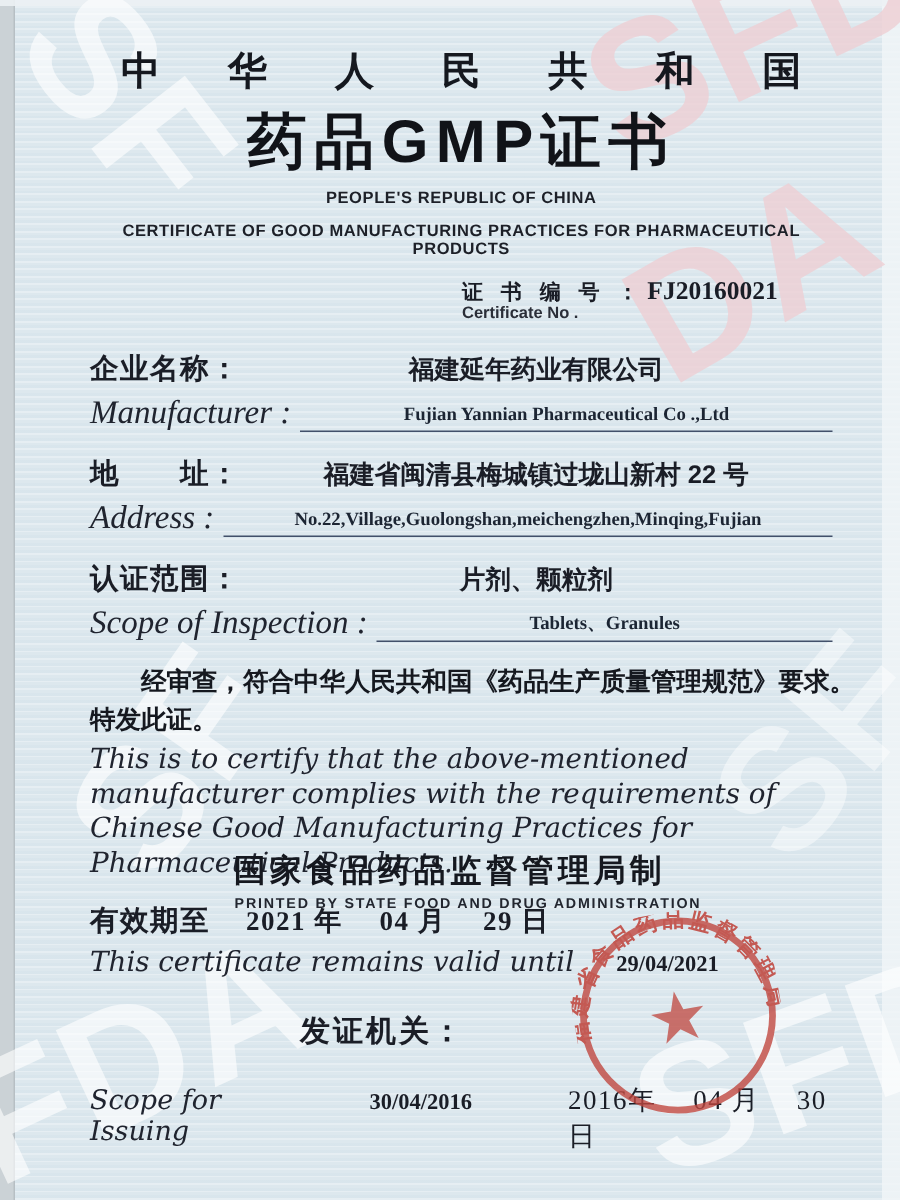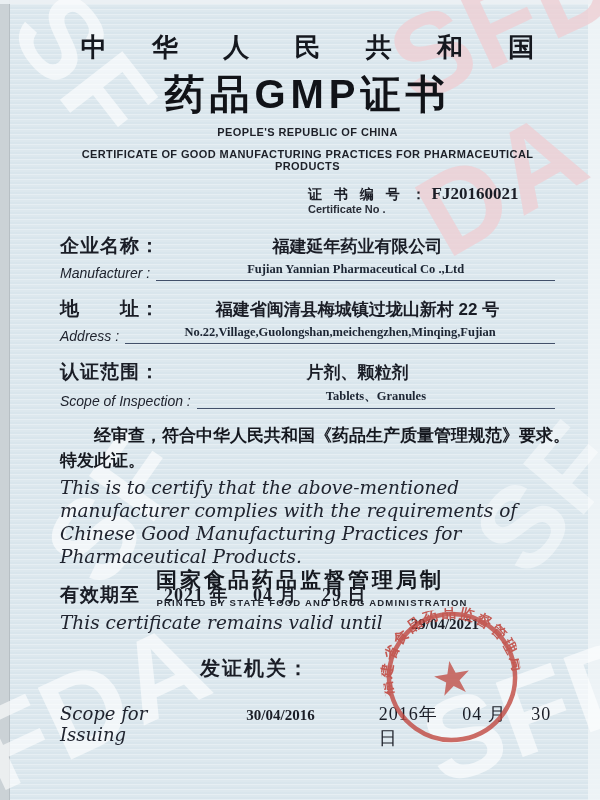--- a/index.html
+++ b/index.html
@@ -41,21 +41,21 @@
   .certno-label{font-size:14px;font-weight:bold;letter-spacing:4px;}
   .certno-value{font-size:17px;font-weight:bold;font-family:"Liberation Serif",serif;margin-left:2px;}
   .certno-en{font-size:11px;font-weight:bold;margin-top:2px;color:#2a2e38;}
 
   .fields{margin-top:18px;}
   .field{margin-bottom:15px;}
   .frow1{display:flex;align-items:baseline;}
   .flabel-zh{font-size:19px;font-weight:bold;letter-spacing:1px;white-space:nowrap;}
   .fvalue-zh{flex:1;text-align:center;font-size:17px;font-weight:bold;white-space:nowrap;}
   .frow2{display:flex;align-items:flex-end;margin-top:3px;}
-  .flabel-en{font-size:14px;font-style:italic;font-family:Liberation Sans, sans-serif;white-space:nowrap;color:#20242f;}
+  .flabel-en{font-size:22px;font-style:italic;font-family:Liberation Serif, serif;white-space:nowrap;color:#20242f;}
   .fvalue-en{flex:1;text-align:center;font-size:12.5px;font-weight:bold;font-family:"Liberation Serif",serif;
              border-bottom:1.6px solid #42506a;padding-bottom:3px;margin-left:6px;white-space:nowrap;color:#1c2533;}
 
   .statement-zh{margin-top:14px;font-size:17px;font-weight:bold;font-family:"Liberation Serif",serif;line-height:1.45;color:#15181f;}
   .statement-zh .indent{padding-left:34px;white-space:nowrap;}
   .statement-en{margin-top:4px;width:505px;font-size:18.5px;font-style:italic;
                 font-family:"DejaVu Serif","Liberation Serif",serif;line-height:1.23;color:#20242f;}
 
   .valid-block{margin-top:14px;}
   .valid-zh{display:flex;align-items:baseline;}

